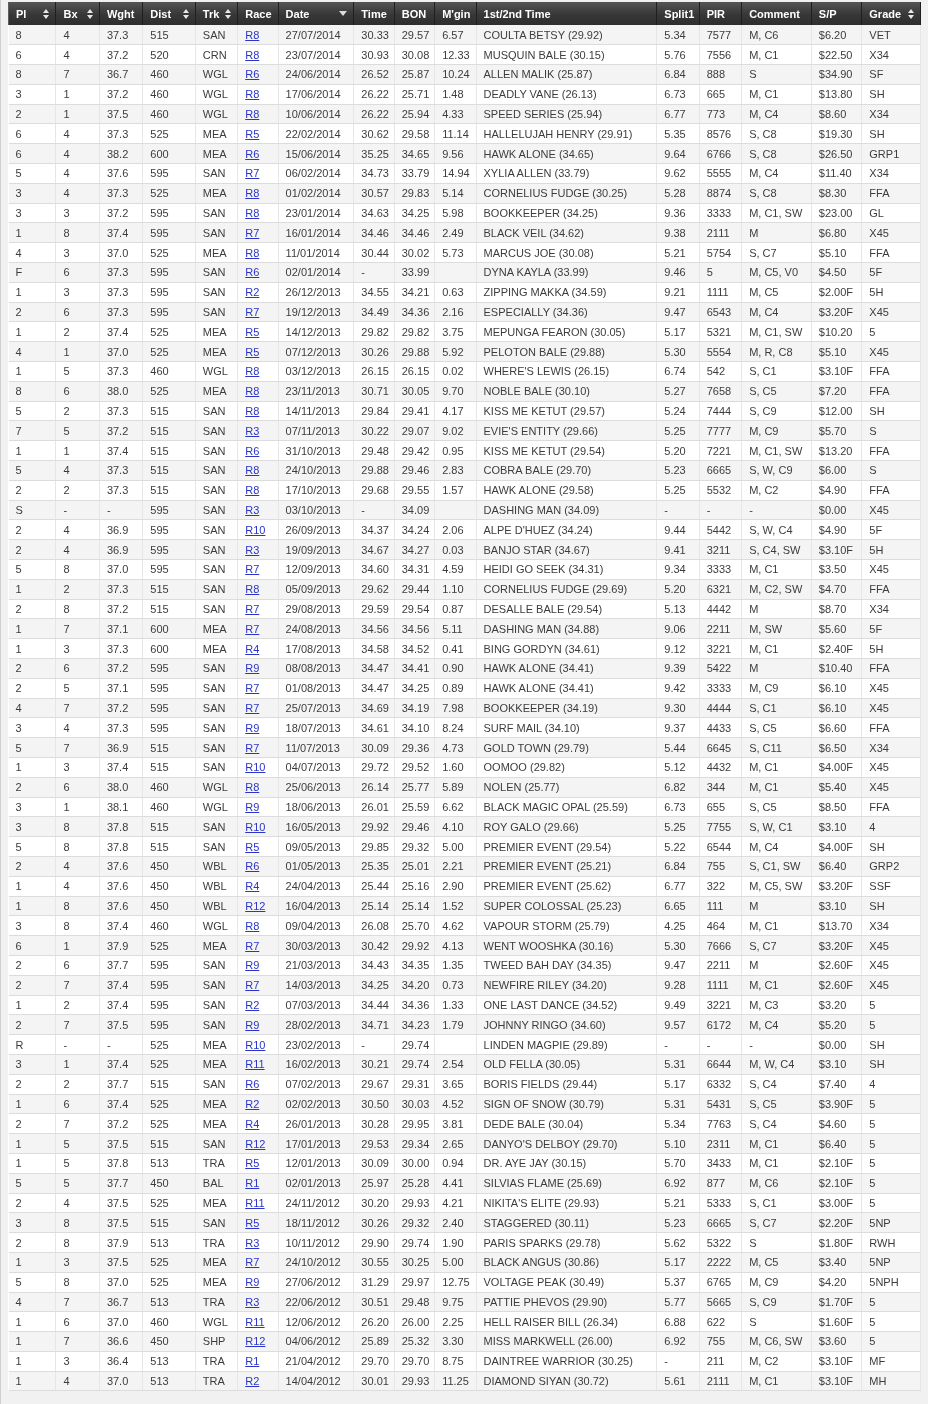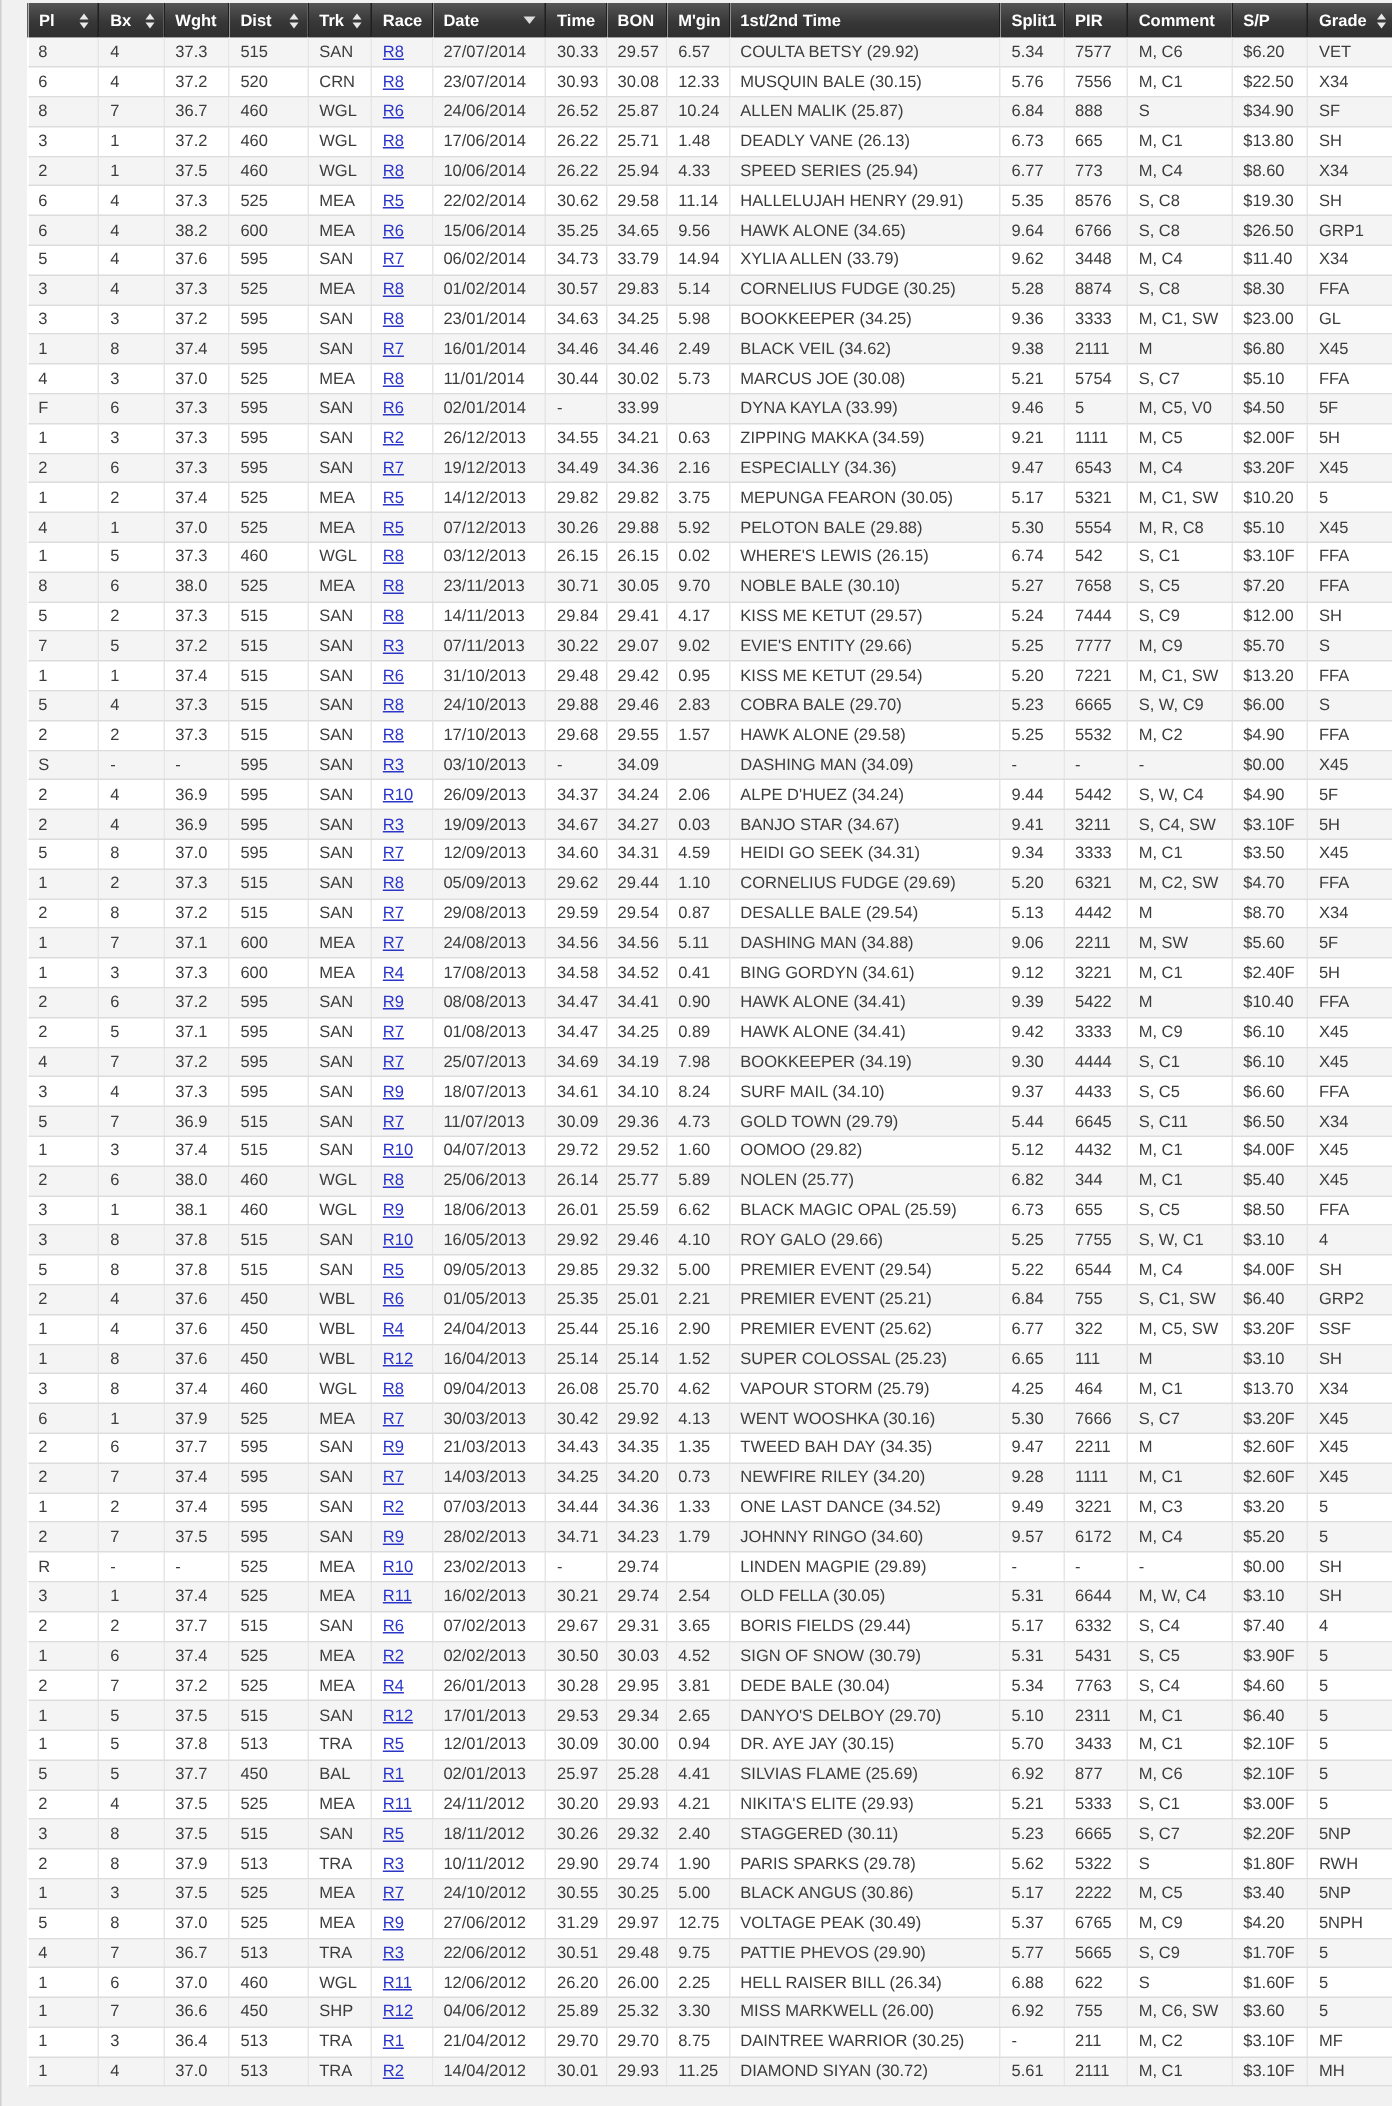--- a/index.html
+++ b/index.html
@@ -5,21 +5,21 @@
   * { margin:0; padding:0; box-sizing:border-box; }
   html,body { width:928px; height:1404px; overflow:hidden; }
   body {
     font-family: "Liberation Sans", sans-serif;
     background:#ececec;
   }
   .page {
     width:928px; height:1404px;
     background:#f1f1f1;
     border-left:1px solid #cfcfcf;
-    padding:2px 0 0 17px;
+    padding:2px 0 0 7px;
   }
   table.form-table {
     border-collapse:collapse;
     table-layout:fixed;
     width:913px;
     background:#ffffff;
     font-size:11px;
   }
   
   col.c0{width:47px} col.c1{width:43px} col.c2{width:43px} col.c3{width:52px}
@@ -338,21 +338,21 @@
           <td>37.6</td>
           <td>595</td>
           <td>SAN</td>
           <td><a class="race-link">R7</a></td>
           <td>06/02/2014</td>
           <td>34.73</td>
           <td>33.79</td>
           <td>14.94</td>
           <td>XYLIA ALLEN (33.79)</td>
           <td>9.62</td>
-          <td>3448</td>
+          <td>5555</td>
           <td>M, C4</td>
           <td>$11.40</td>
           <td>X34</td>
         </tr>
         <tr class="odd">
           <td>3</td>
           <td>4</td>
           <td>37.3</td>
           <td>525</td>
           <td>MEA</td>

